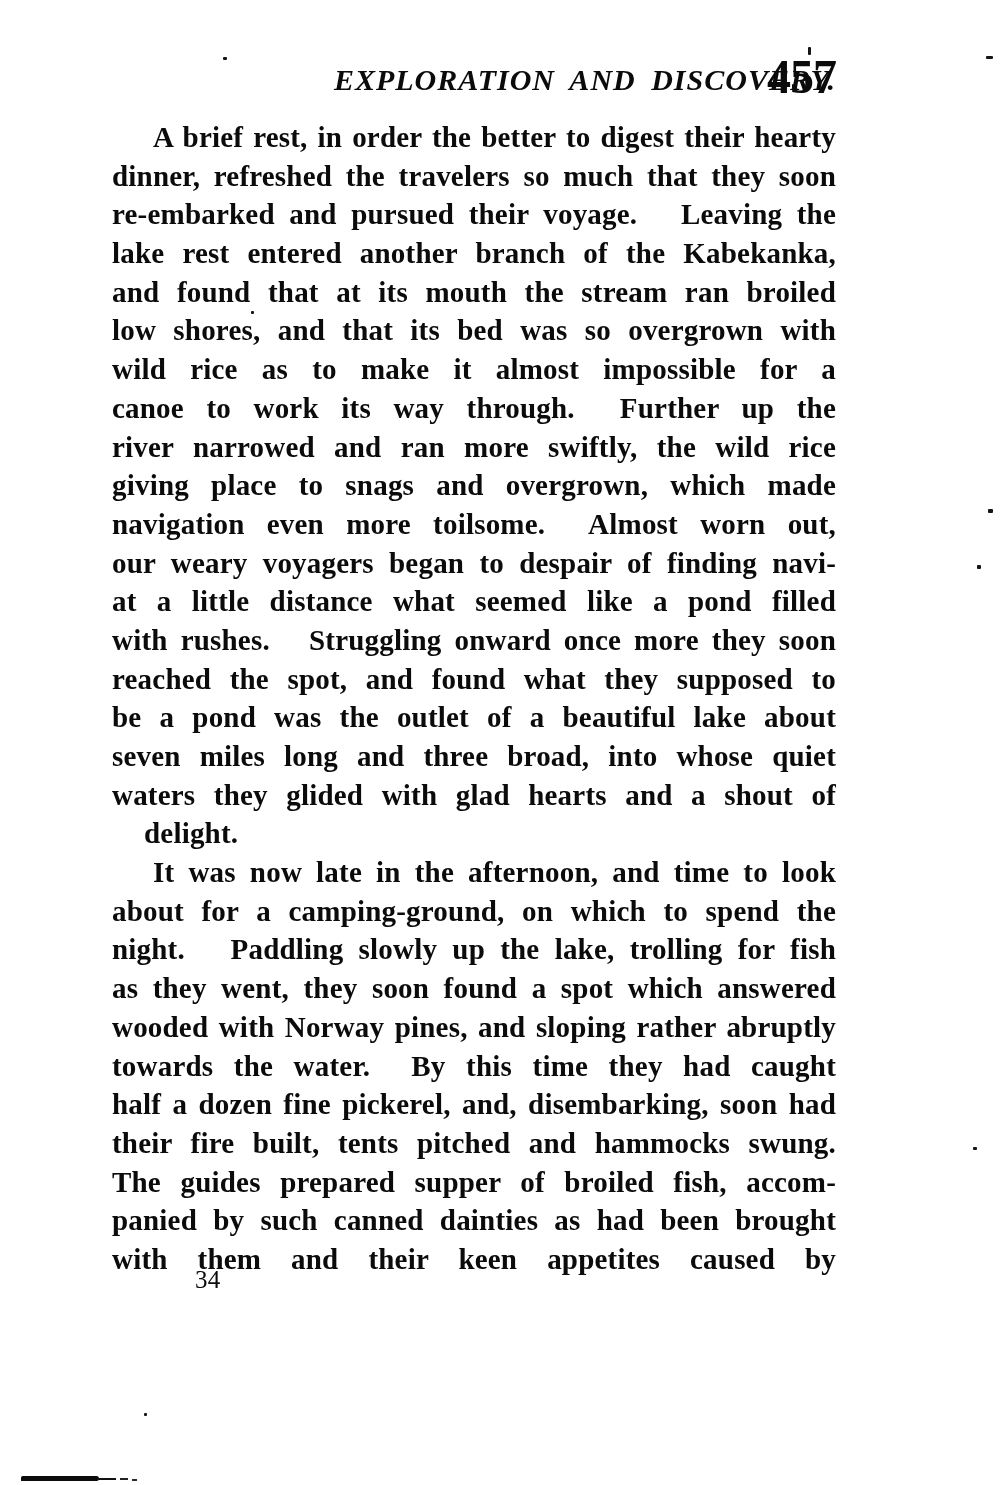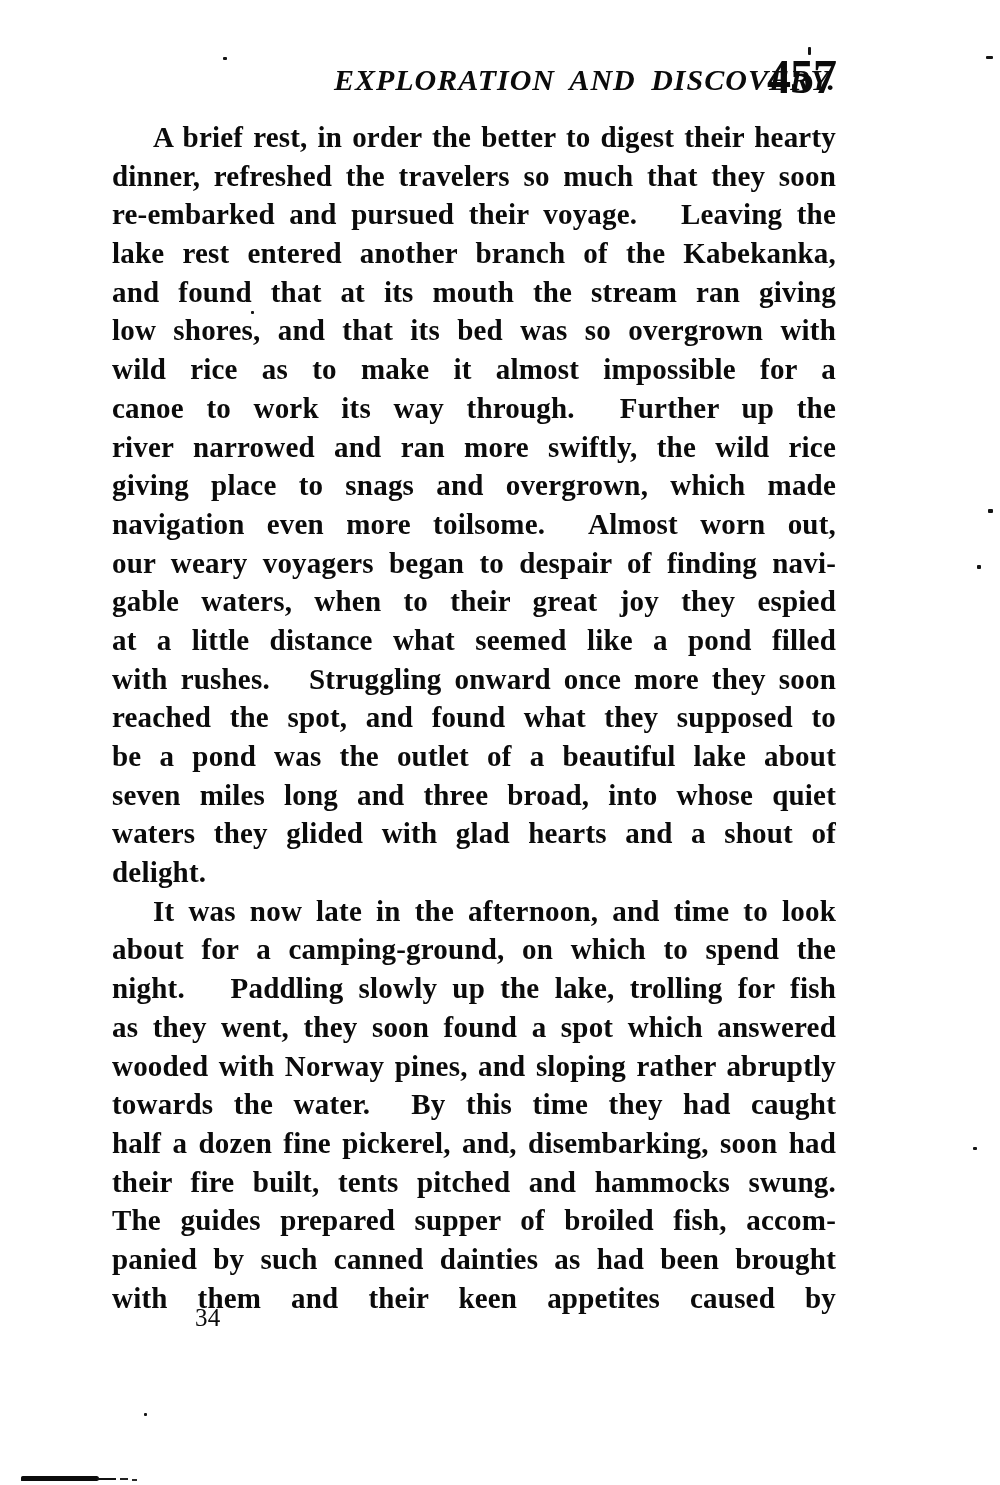--- a/index.html
+++ b/index.html
@@ -49,21 +49,21 @@
   }
   .line {
     line-height: 38.7px;
     height: 38.7px;
     text-align: justify;
     text-align-last: justify;
     white-space: normal;
     overflow: hidden;
   }
   .line.first { padding-left: 41px; }
-  .line.unjust { text-align: left; text-align-last: left; }
+  .line.unjust { text-align: left; text-align-last: left; margin-left: 32px; }
   .signature {
     margin-top: -18px;
     padding-left: 83px;
     line-height: 38.7px;
     font-size: 25px;
     font-weight: normal;
   }
   
   .speck { position: absolute; background: #151515; border-radius: 1px; }
   .streak-main {
@@ -86,29 +86,28 @@
       <span class="title">EXPLORATION AND DISCOVERY.</span>
       <span class="pagenum">457</span>
     </div>
 
     <div class="body-text">
       <div class="paragraph">
           <div class="line first">A brief rest, in order the better to digest their hearty</div>
           <div class="line">dinner, refreshed the travelers so much that they soon</div>
           <div class="line">re-embarked and pursued their voyage.&nbsp;&nbsp; Leaving the</div>
           <div class="line">lake rest entered another branch of the Kabekanka,</div>
-          <div class="line">and found that at its mouth the stream ran giving</div>
+          <div class="line">and found that at its mouth the stream ran broiled</div>
           <div class="line">low shores, and that its bed was so overgrown with</div>
           <div class="line">wild rice as to make it almost impossible for a</div>
           <div class="line">canoe to work its way through.&nbsp; Further up the</div>
           <div class="line">river narrowed and ran more swiftly, the wild rice</div>
           <div class="line">giving place to snags and overgrown, which made</div>
           <div class="line">navigation even more toilsome.&nbsp; Almost worn out,</div>
           <div class="line">our weary voyagers began to despair of finding navi-</div>
-          <div class="line">gable waters, when to their great joy they espied</div>
           <div class="line">at a little distance what seemed like a pond filled</div>
           <div class="line">with rushes.&nbsp;&nbsp; Struggling onward once more they soon</div>
           <div class="line">reached the spot, and found what they supposed to</div>
           <div class="line">be a pond was the outlet of a beautiful lake about</div>
           <div class="line">seven miles long and three broad, into whose quiet</div>
           <div class="line">waters they glided with glad hearts and a shout of</div>
           <div class="line unjust">delight.</div>
         </div>
       <div class="paragraph">
           <div class="line first">It was now late in the afternoon, and time to look</div>

